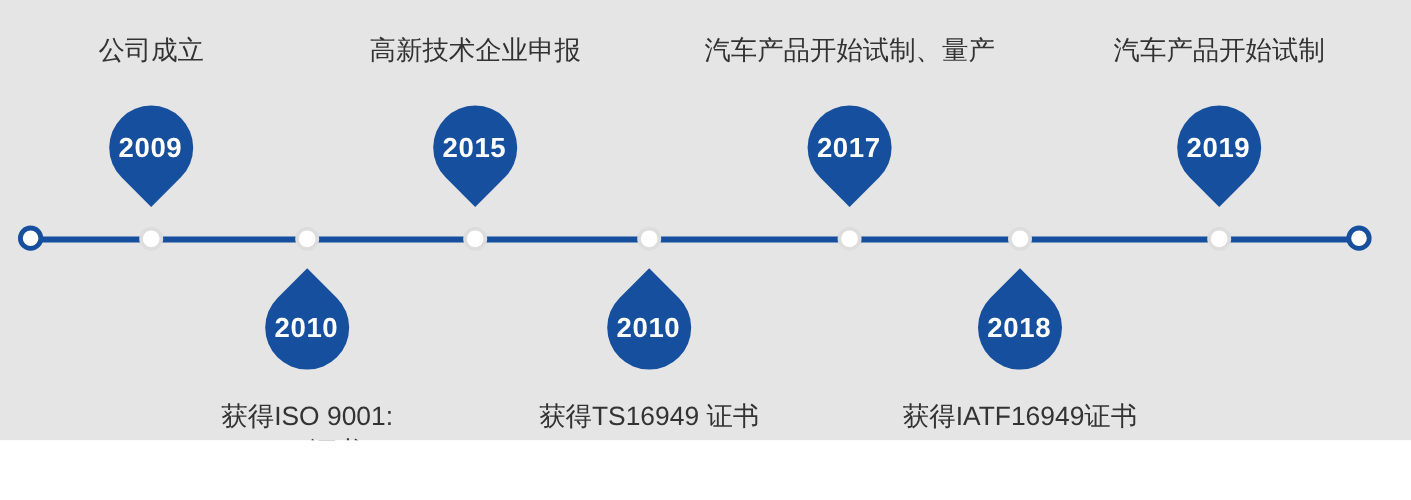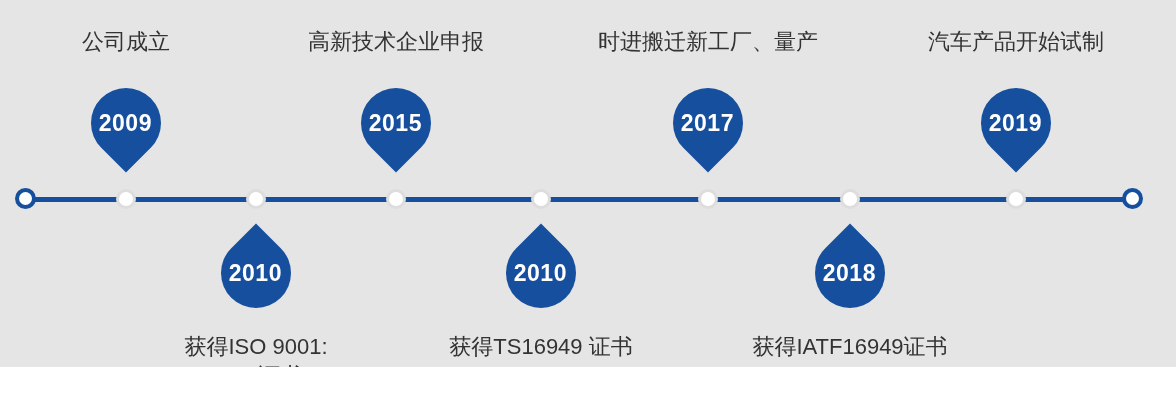--- a/index.html
+++ b/index.html
@@ -86,21 +86,21 @@
 
   <div class="ms ms4 bottom">
     <div class="caption">获得TS16949 证书</div>
     <div class="drop">
       <span class="year">2010</span>
     </div>
     <div class="node"></div>
   </div>
 
   <div class="ms ms5 top">
-    <div class="caption">时进搬迁新工厂、量产</div>
+    <div class="caption">汽车产品开始试制、量产</div>
     <div class="drop">
       <span class="year">2017</span>
     </div>
     <div class="node"></div>
   </div>
 
   <div class="ms ms6 bottom">
     <div class="caption">获得IATF16949证书</div>
     <div class="drop">
       <span class="year">2018</span>

